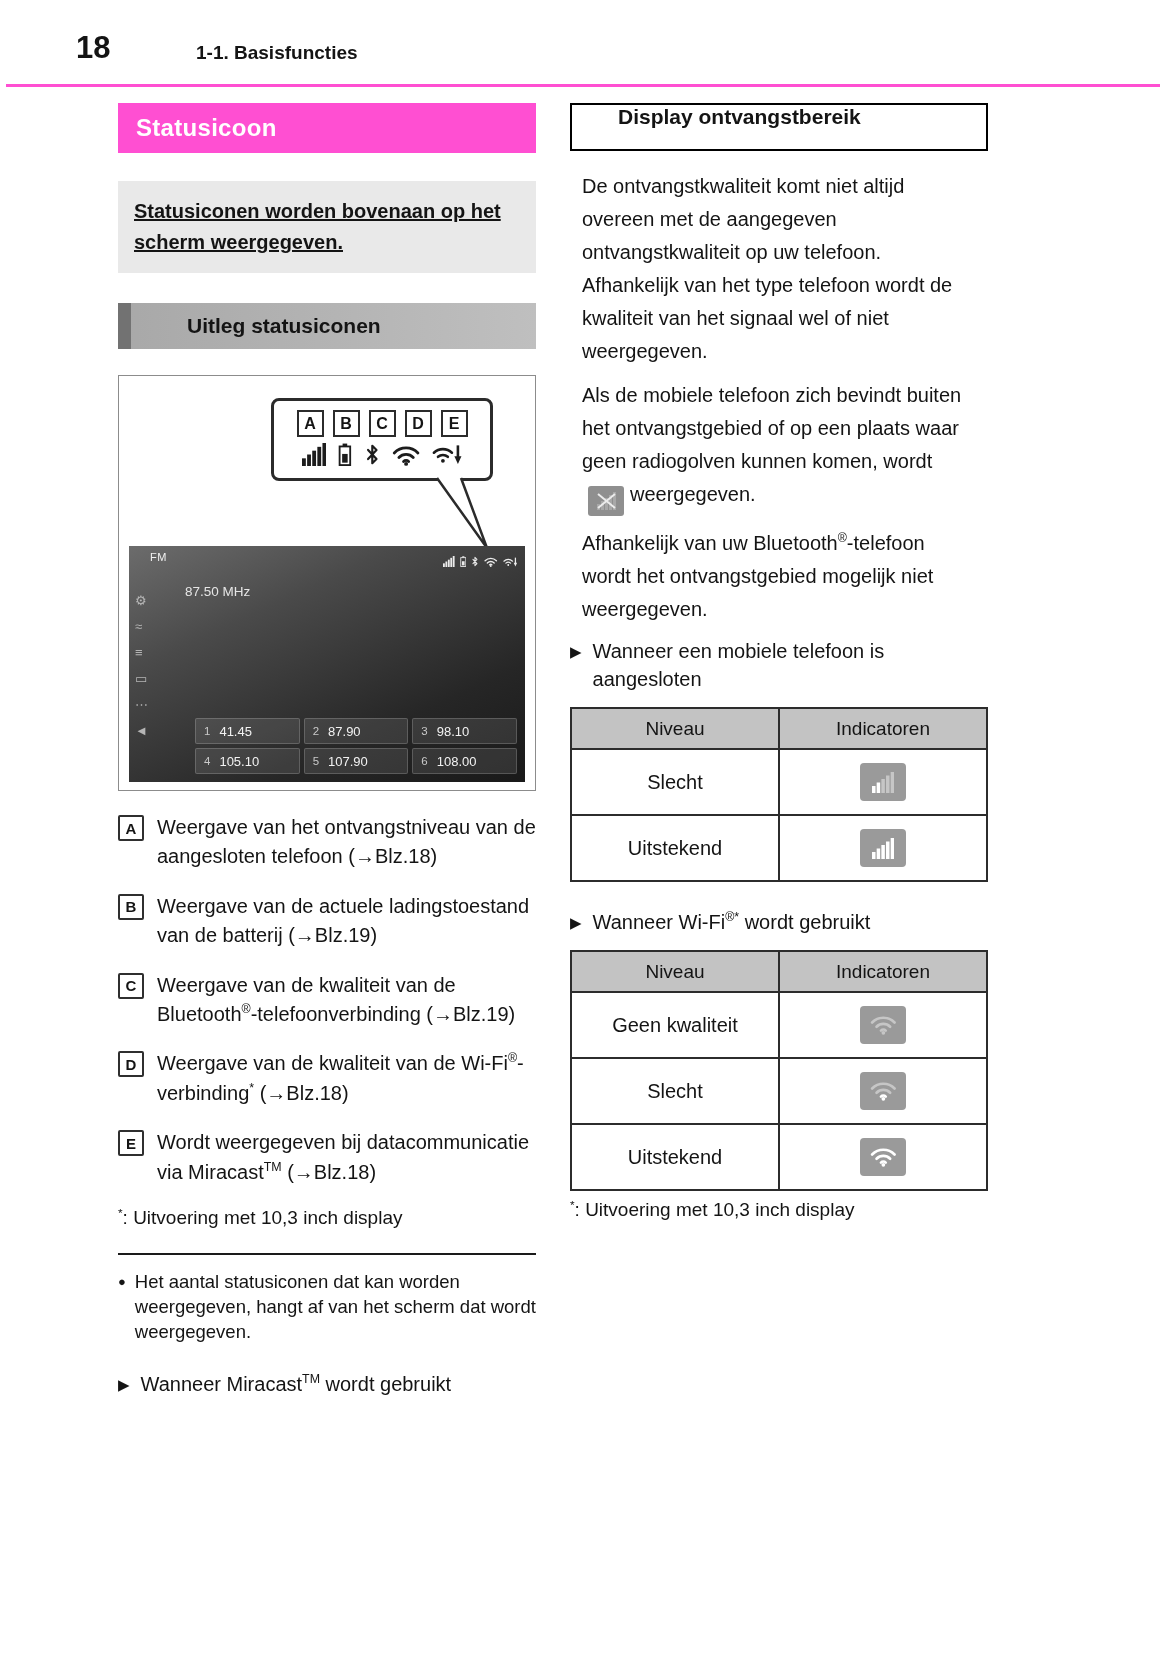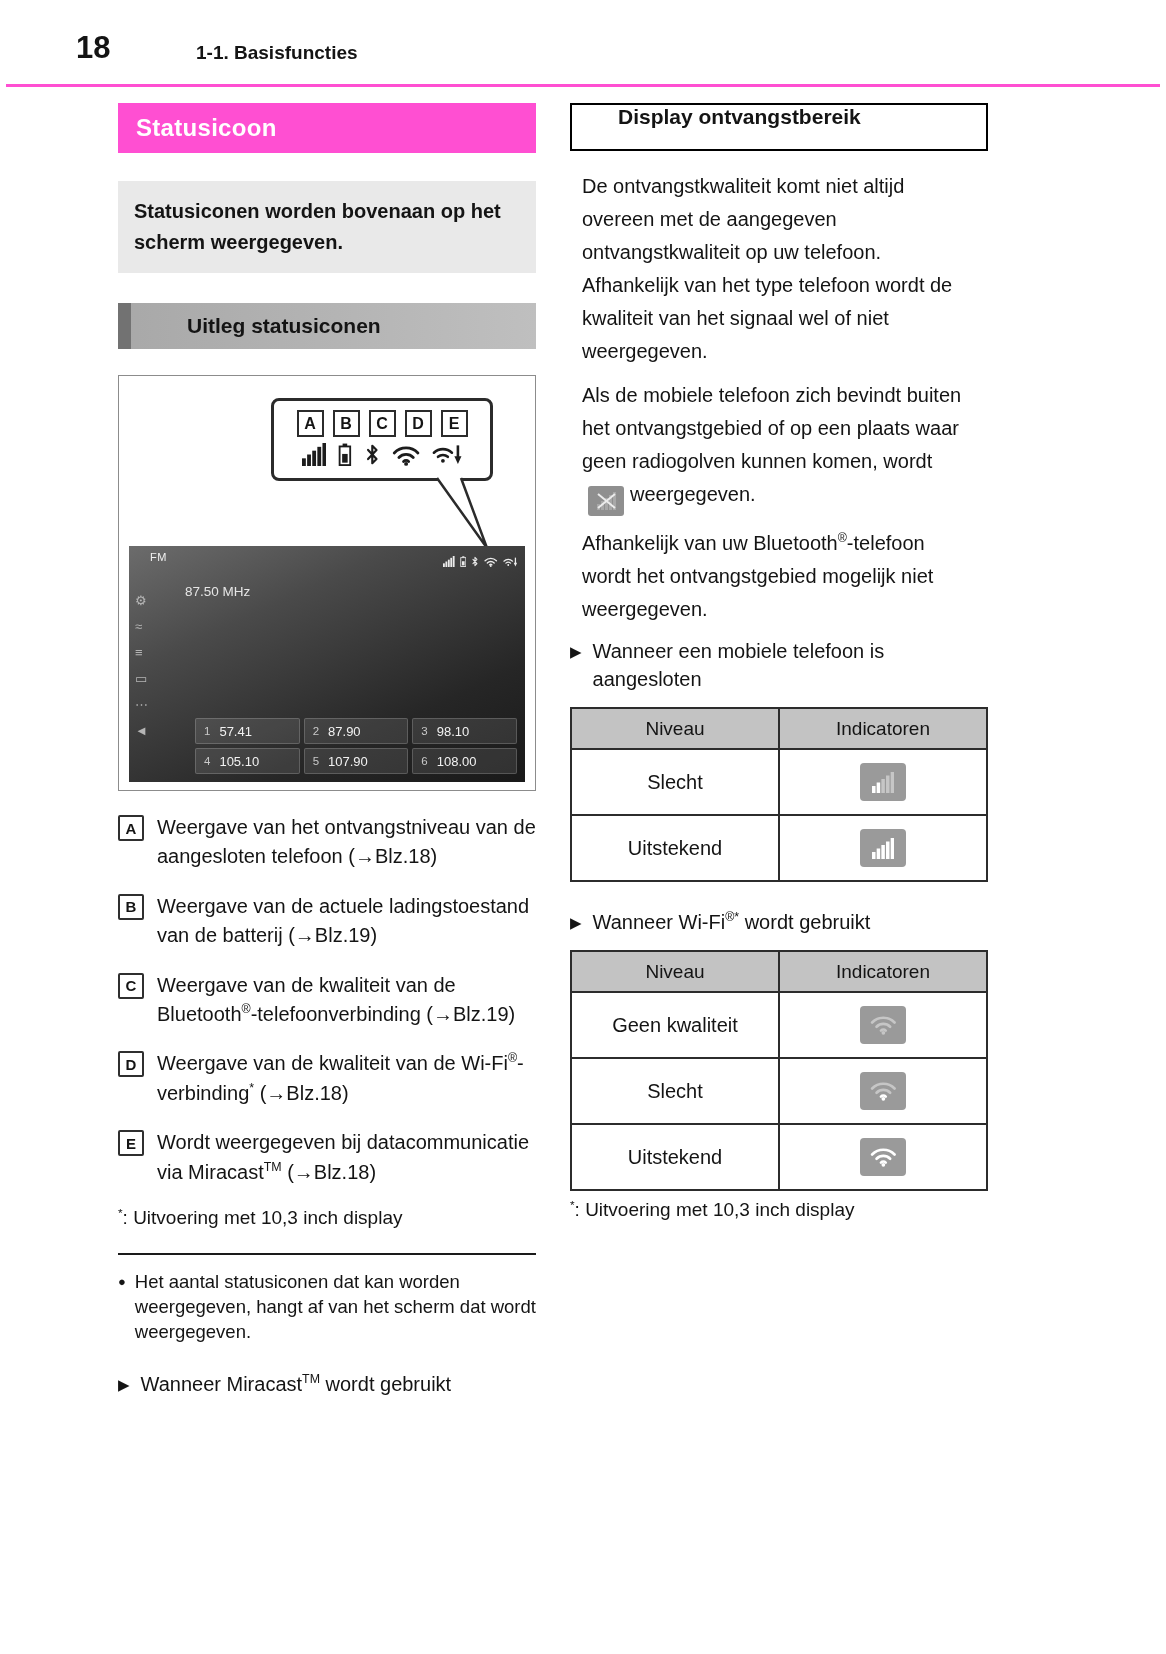--- a/index.html
+++ b/index.html
@@ -11,21 +11,21 @@
   .page-number{position:absolute;left:76px;top:30px;font-size:31px;font-weight:bold;}
   .breadcrumb{position:absolute;left:196px;top:42px;font-size:19px;font-weight:bold;}
   .pink-rule{position:absolute;left:6px;right:6px;top:84px;height:3px;background:var(--pink);}
 
   .col-left{position:absolute;left:118px;top:103px;width:418px;}
   .col-right{position:absolute;left:570px;top:103px;width:418px;}
 
   
   .banner{height:50px;background:var(--pink);color:#fff;font-size:24px;font-weight:bold;
           line-height:50px;padding-left:18px;box-sizing:border-box;letter-spacing:.3px;}
-  .intro{margin-top:28px;background:#e9e9e9;padding:15px 16px;font-size:20px;font-weight:bold;line-height:1.55;}
+  .intro{margin-top:28px;background:#e9e9e9;padding:15px 16px;font-size:20px;font-weight:bold;line-height:1.55;text-decoration:underline;}
   .subhead{margin-top:30px;height:46px;background:linear-gradient(to right,#a8a8a8,#bfbfbf);
            display:flex;align-items:center;font-size:21px;font-weight:bold;gap:42px;}
   .subhead-block{width:13px;height:46px;background:#727272;margin-right:14px;flex:none;}
 
   .figure{margin-top:26px;position:relative;height:416px;border:1px solid #8c8c8c;background:#fff;box-sizing:border-box;}
   .callout{position:absolute;left:152px;top:22px;width:222px;border:3px solid #2b2b2b;border-radius:8px;
            background:#fff;box-sizing:border-box;padding:9px 6px 8px;}
   .callout-letters{display:flex;justify-content:center;gap:9px;}
   .cl-box{width:27px;height:27px;border:2px solid #2b2b2b;box-sizing:border-box;background:#fff;
           display:flex;align-items:center;justify-content:center;font-size:16px;font-weight:bold;}
@@ -177,21 +177,21 @@
             <span>⚙</span>
             <span>≈</span>
             <span>≡</span>
             <span>▭</span>
             <span>⋯</span>
             <span>◄</span>
           </div>
         <div class="presets" id="presets">
             <span class="preset">
      <span class="num">1</span>
-     <span>57.41</span>
+     <span>41.45</span>
             </span>
             <span class="preset">
      <span class="num">2</span>
      <span>87.90</span>
             </span>
             <span class="preset">
      <span class="num">3</span>
      <span>98.10</span>
             </span>
             <span class="preset">

